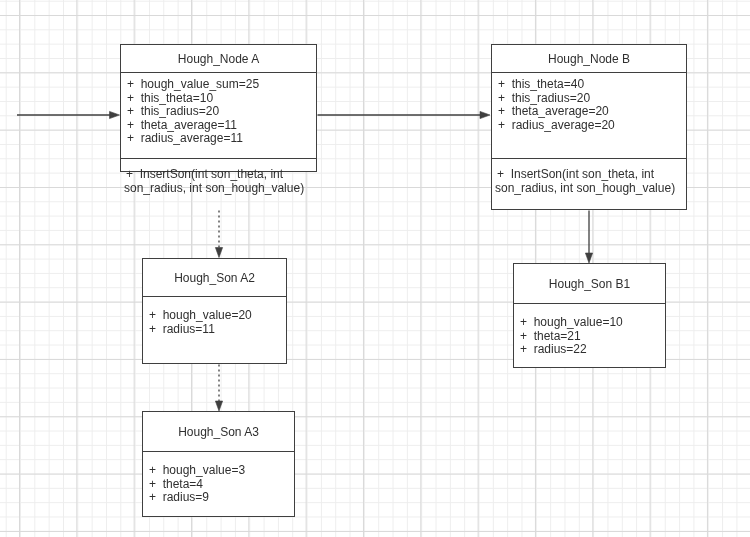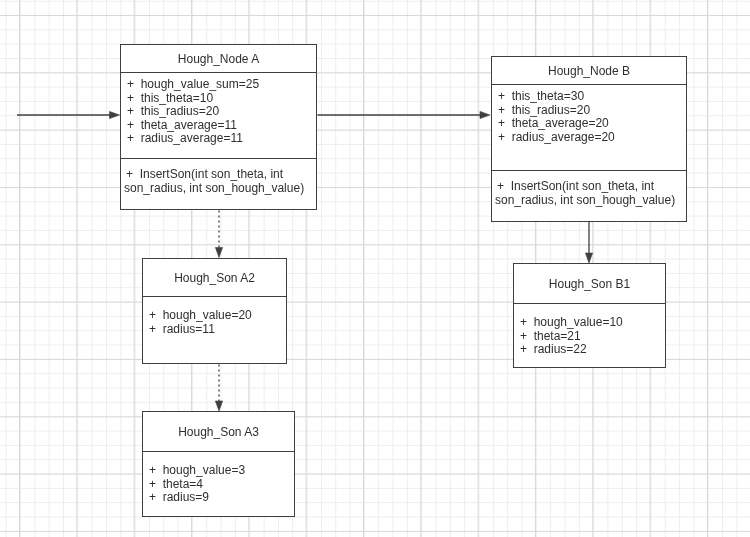--- a/index.html
+++ b/index.html
@@ -65,22 +65,22 @@
   .uml-attrs { flex: none; padding: 5px 3px 0 6px; }
   .uml-attrs .row { line-height: 13.6px; white-space: pre; }
   .uml-methods {
     flex: 1 1 auto;
     border-top: 1.3px solid var(--box-border);
     padding: 8px 3px 0 3px;
   }
   .uml-methods .row { line-height: 14.4px; white-space: pre; }
   .uml-methods .row.first { padding-left: 2px; }
 
-  .node-a  { left: 120px; top: 44px;  width: 197px; height: 166px; }
-  .node-b  { left: 491px; top: 56px;  width: 196px; height: 166px; }
+  .node-a  { left: 120px; top: 44px;  width: 197px; height: 128px; }
+  .node-b  { left: 491px; top: 44px;  width: 196px; height: 166px; }
   .node-a .uml-title, .node-b .uml-title { height: 28px; }
   .node-a .uml-attrs, .node-b .uml-attrs { height: 85px; }
 
   .son-a2 { left: 142px; top: 258px; width: 145px; height: 106px; }
   .son-b1 { left: 513px; top: 263px; width: 153px; height: 105px; }
   .son-a3 { left: 142px; top: 411px; width: 153px; height: 106px; }
   .son-a2 .uml-title { height: 38px; }
   .son-b1 .uml-title, .son-a3 .uml-title { height: 40px; }
   .son-a2 .uml-attrs, .son-b1 .uml-attrs, .son-a3 .uml-attrs { padding-top: 12px; flex: 1 1 auto; }
 </style>
@@ -123,21 +123,21 @@
     </div>
     <div class="uml-methods">
       <div class="row first">+  InsertSon(int son_theta, int</div>
       <div class="row">son_radius, int son_hough_value)</div>
     </div>
   </div>
 
   <div class="uml node-b">
     <div class="uml-title">Hough_Node B</div>
     <div class="uml-attrs">
-      <div class="row">+  this_theta=30</div>
+      <div class="row">+  this_theta=40</div>
       <div class="row">+  this_radius=20</div>
       <div class="row">+  theta_average=20</div>
       <div class="row">+  radius_average=20</div>
     </div>
     <div class="uml-methods">
       <div class="row first">+  InsertSon(int son_theta, int</div>
       <div class="row">son_radius, int son_hough_value)</div>
     </div>
   </div>
 

